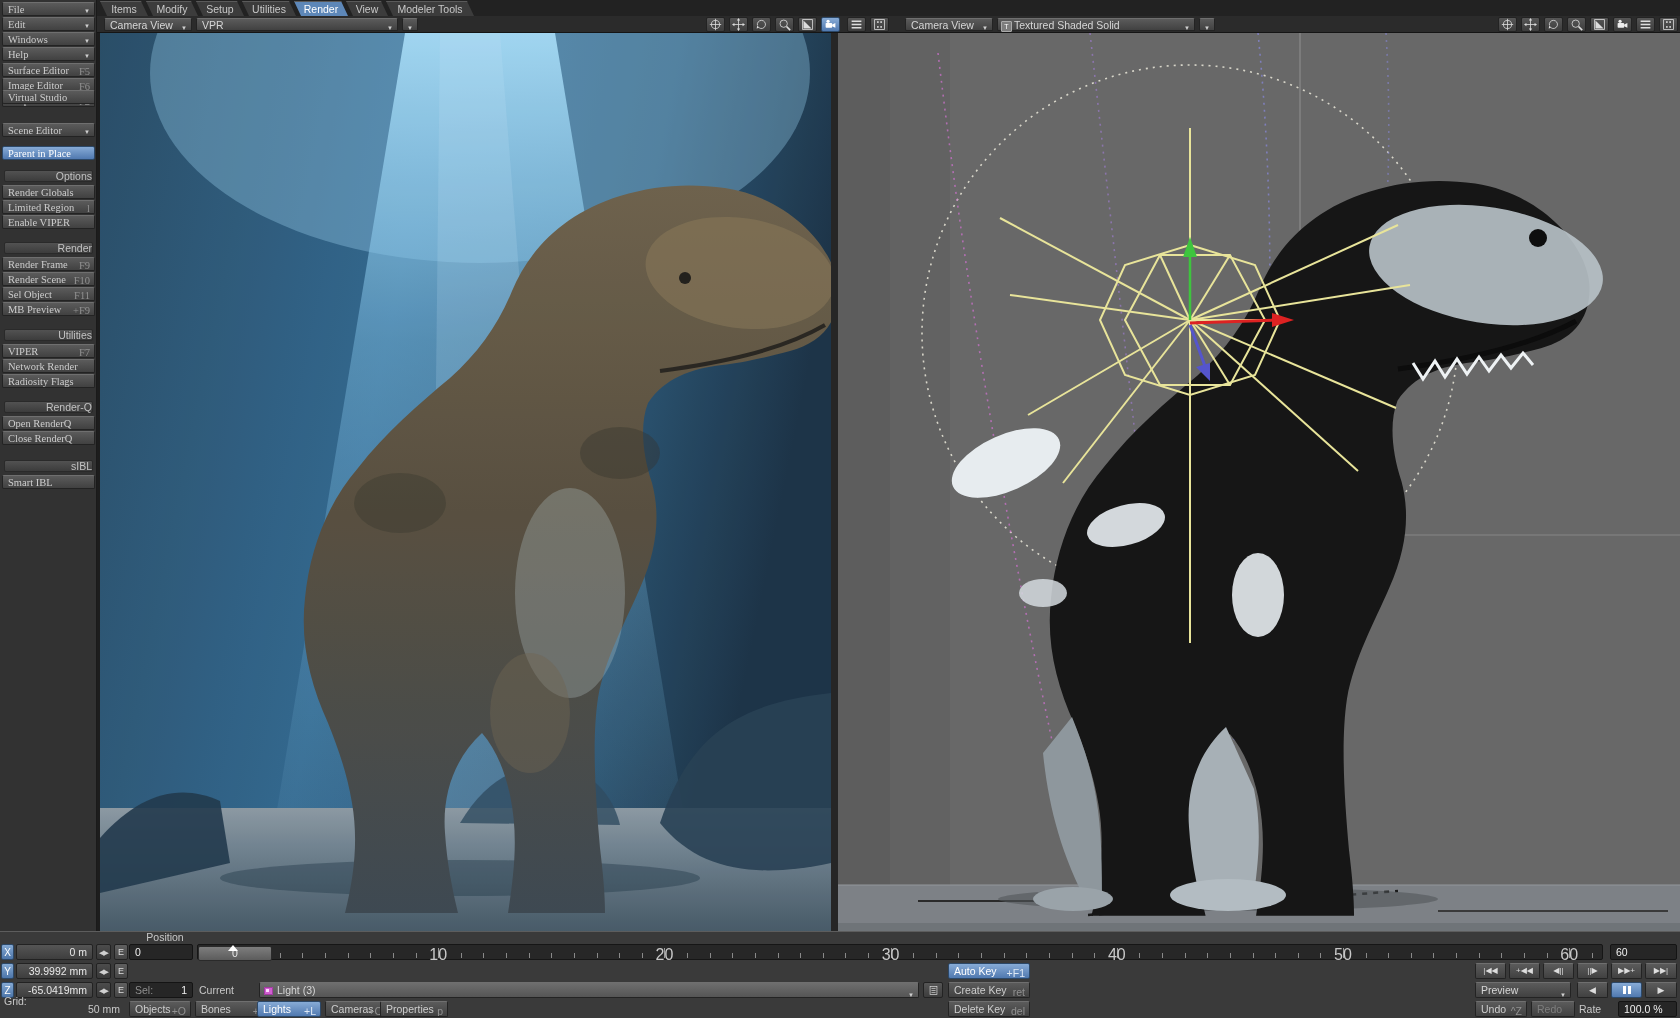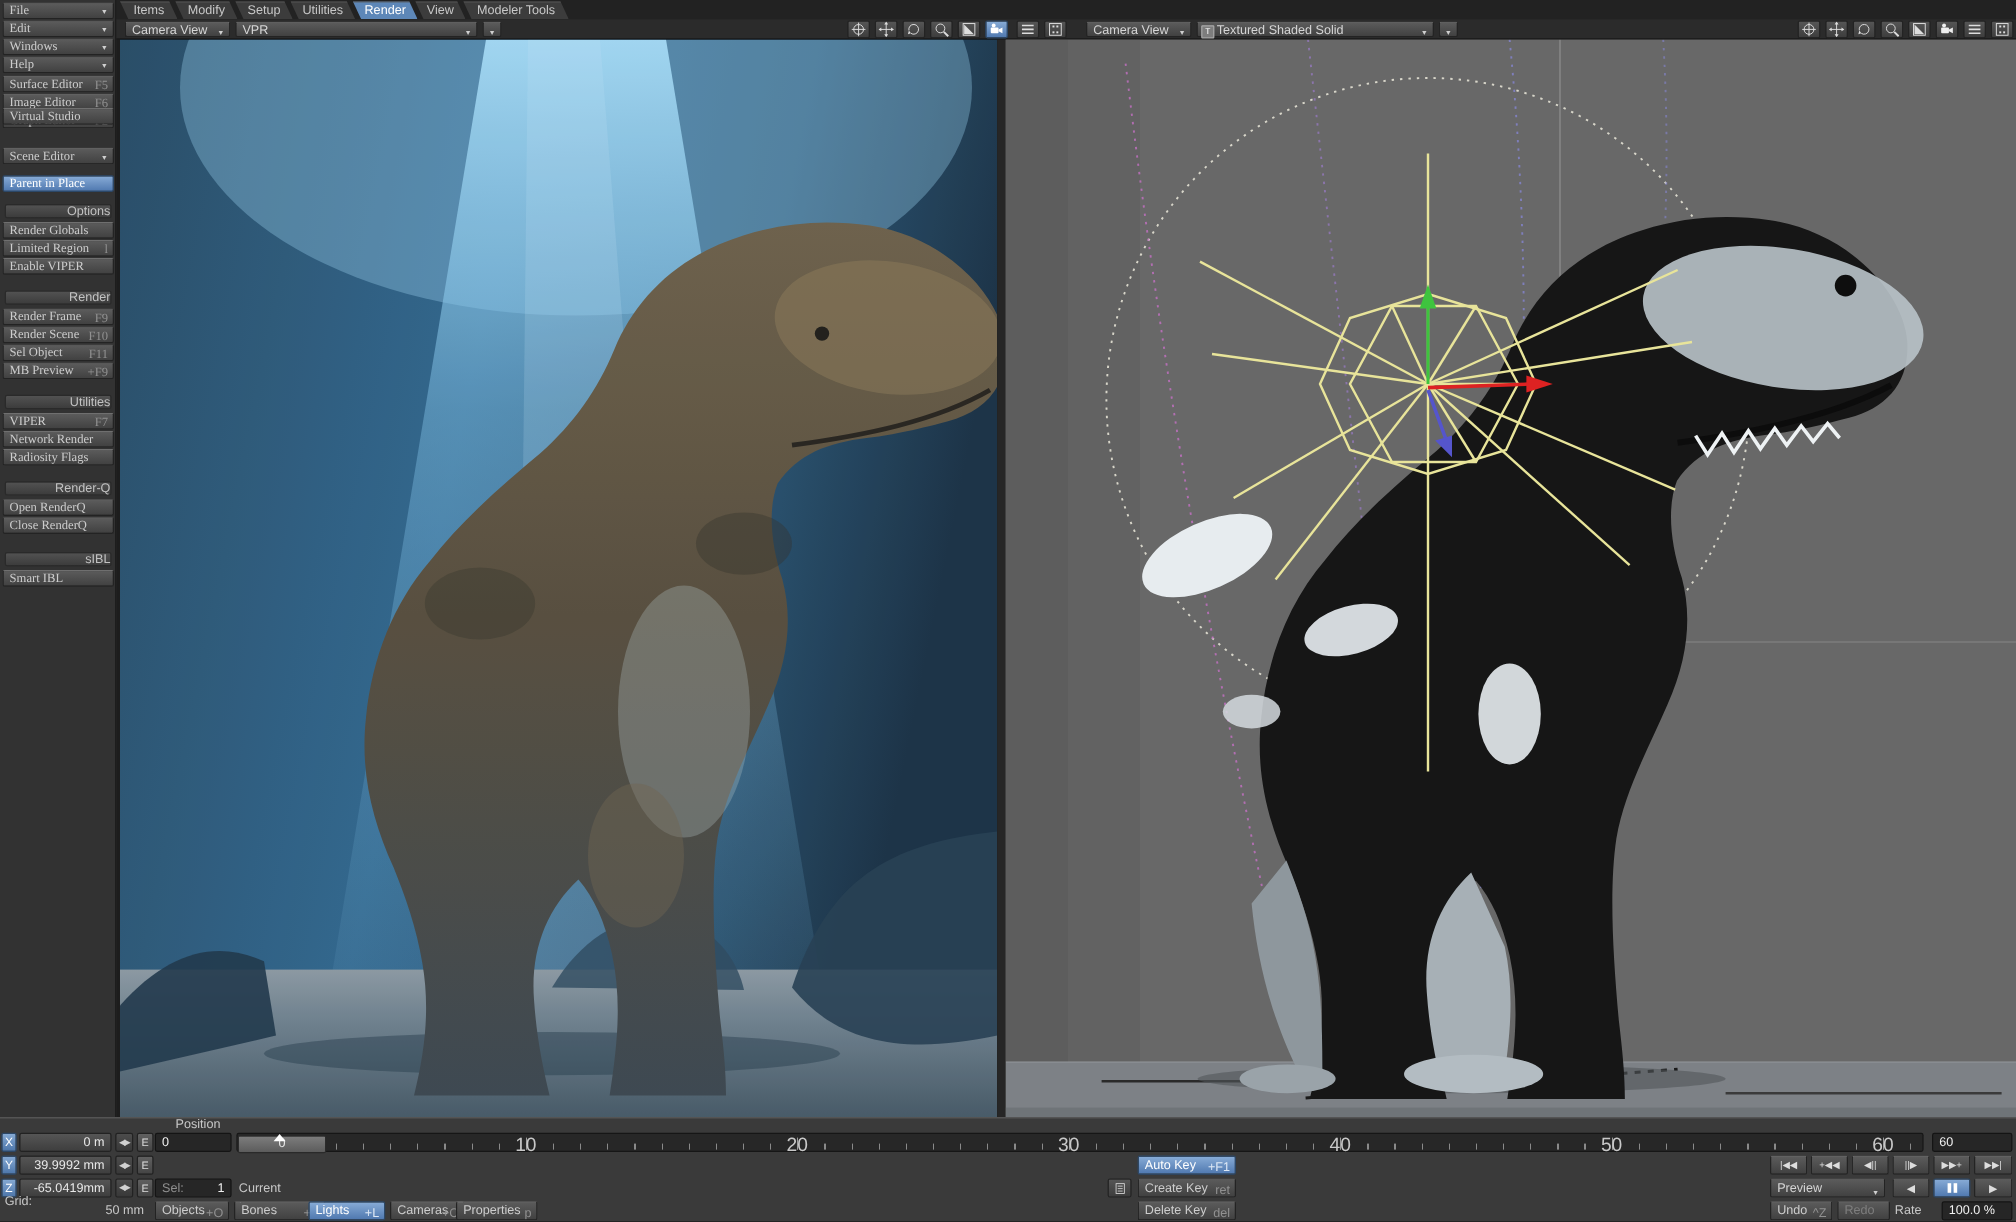--- a/index.html
+++ b/index.html
@@ -391,20 +391,21 @@
   <div class="abs tbtn" style="left:1577px;top:31px;width:31px">||▶</div>
   <div class="abs tbtn" style="left:1611px;top:31px;width:31px">▶▶+</div>
   <div class="abs tbtn" style="left:1645px;top:31px;width:32px">▶▶|</div>
 
   <div class="abs axis" style="left:1px;top:50px">Z</div>
   <div class="abs vfield" style="left:16px;top:50px">-65.0419mm</div>
   <div class="abs mini" style="left:96px;top:50px">◀▶</div>
   <div class="abs ebtn" style="left:114px;top:50px">E</div>
   <div class="abs input" style="left:129px;top:50px;width:64px;height:16px"><span class="dim">Sel:</span><span style="position:absolute;right:5px">1</span></div>
   <div class="abs lbl" style="left:199px;top:50px;width:58px">Current Item</div>
+  <div class="abs dd" style="left:259px;top:50px;width:660px;height:16px;line-height:15px;padding-left:17px;background:linear-gradient(#6e6e6e,#555)"><span class="lighticon"></span><span>Light (3)</span><span class="chev" style="top:5px">▼</span></div>
   <div class="abs ibtn" style="left:923px;top:50px;width:20px;height:16px">
       <svg width="11" height="11" viewBox="0 0 16 16">
         <rect x="3" y="2" width="10" height="12" fill="none" stroke="#ddd"></rect>
         <path d="M5 5h6M5 8h6M5 11h6" stroke="#ddd"></path>
       </svg>
     </div>
   <div class="abs btn" style="left:948px;top:50px;width:82px;height:16px;line-height:15px"><span>Create Key</span><span class="sc" style="top:2px">ret</span></div>
   <div class="abs dd" style="left:1475px;top:50px;width:96px;height:16px;line-height:15px"><span>Preview</span><span class="chev" style="top:5px">▼</span></div>
   <div class="abs tbtn" style="left:1577px;top:50px;width:31px;font-size:9px">◀</div>
   <div class="abs tbtn blue" style="left:1611px;top:50px;width:31px"><span class="pausebar"></span><span class="pausebar"></span></div>

